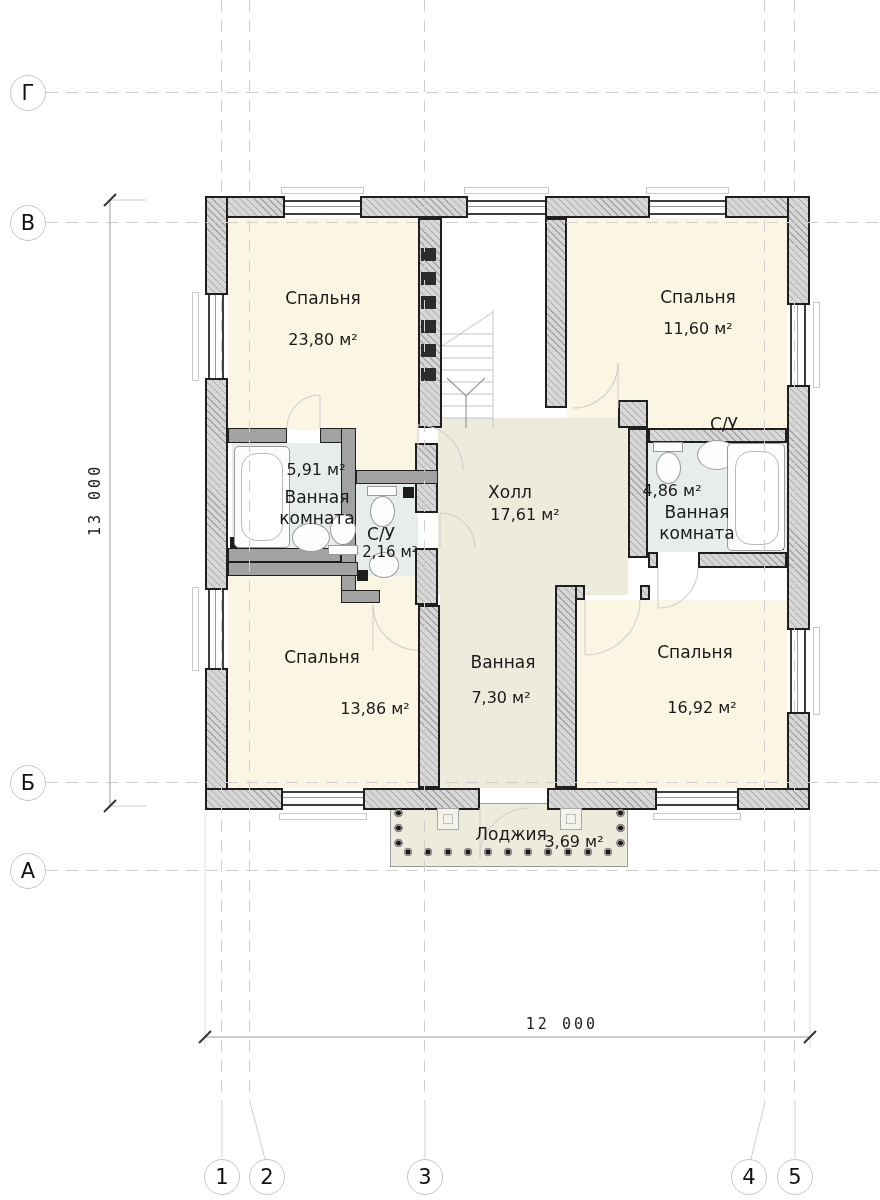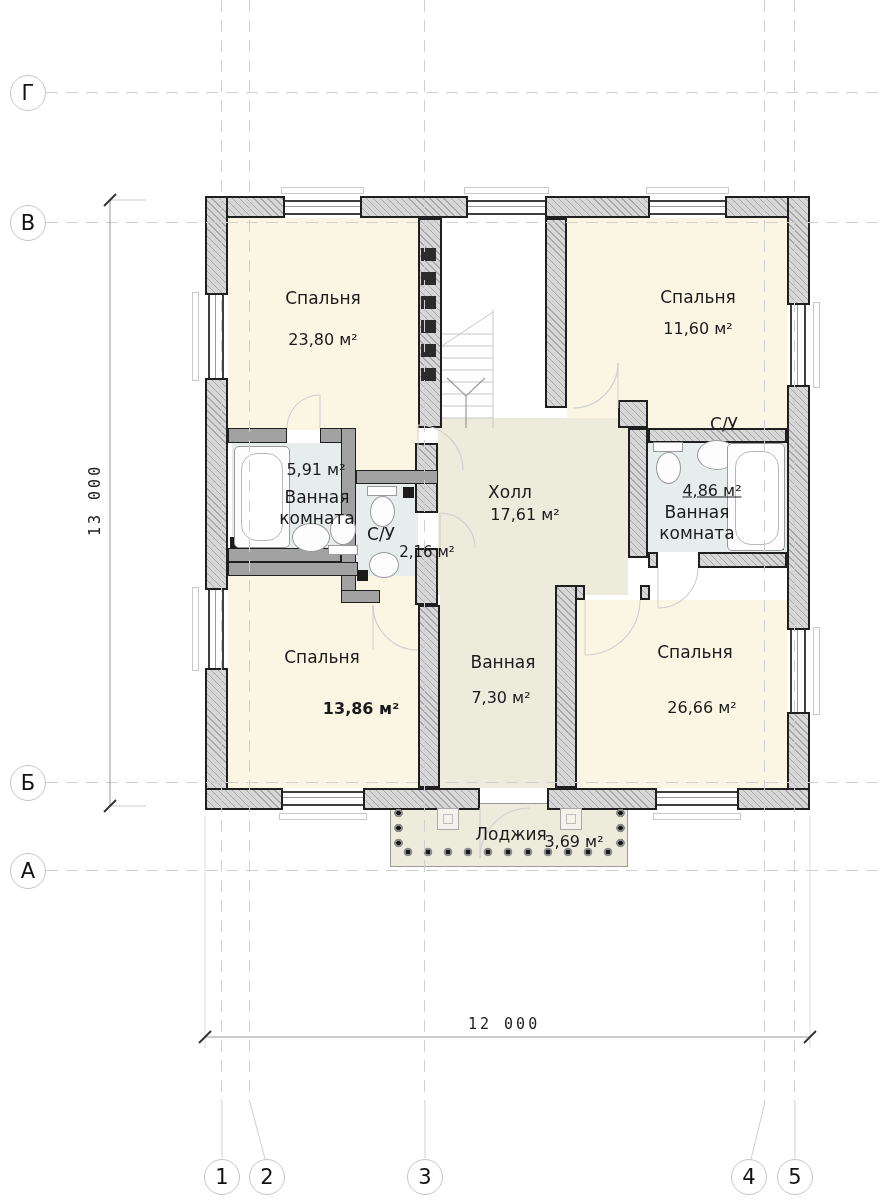--- a/index.html
+++ b/index.html
@@ -41,21 +41,21 @@
   
   .gl-v{width:1px;background-image:repeating-linear-gradient(to bottom,#cfcfcf 0 12px,transparent 12px 20px);z-index:30;}
   .gl-h{height:1px;background-image:repeating-linear-gradient(to right,#cfcfcf 0 12px,transparent 12px 20px);z-index:30;}
   
   .bubble{width:36px;height:36px;border-radius:50%;background:#fff;border:1.2px solid #c5c5c5;
           display:flex;align-items:center;justify-content:center;font-size:21px;color:#111;z-index:60;}
   
   .lbl{position:absolute;transform:translate(-50%,-50%);font-size:17px;white-space:nowrap;
        text-align:center;z-index:50;color:#1a1a1a;}
   .lbl.area{font-size:16px;}
-  .lbl.small{font-size:15px;margin-left:37px;}
+  .lbl.small{font-size:15px;}
   .lbl.wrap{white-space:normal;width:112px;line-height:1.25;}
   .dim-text{position:absolute;font-family:"DejaVu Sans Mono",monospace;font-size:15px;
             letter-spacing:3px;color:#222;z-index:50;}
   .vtext{writing-mode:vertical-rl;transform:rotate(180deg);text-align:center;}
   svg.overlay{position:absolute;left:0;top:0;z-index:40;pointer-events:none;}
   .z10{z-index:10}.z20{z-index:20}
 </style>
 </head>
 <body>
 
@@ -248,35 +248,35 @@
     <span>3</span>
   </div>
 <div class="abs bubble" style="left:731px;top:1159px;">
     <span>4</span>
   </div>
 <div class="abs bubble" style="left:777px;top:1159px;">
     <span>5</span>
   </div>
 
 <div class="dim-text vtext" style="left:86px;top:440px;height:120px;">13 000</div>
-<div class="dim-text" style="left:468px;top:1015px;width:130px;text-align:left;">12 000</div>
+<div class="dim-text" style="left:468px;top:1015px;width:130px;text-align:right;">12 000</div>
 
 <span class="lbl" style="left:323px;top:298px;">Спальня</span>
 <span class="lbl area" style="left:323px;top:339px;">23,80 м²</span>
 <span class="lbl" style="left:698px;top:297px;">Спальня</span>
 <span class="lbl area" style="left:698px;top:328px;">11,60 м²</span>
 <span class="lbl area" style="left:316px;top:469px;">5,91 м²</span>
 <span class="lbl wrap" style="left:317px;top:508px;">Ванная комната</span>
 <span class="lbl" style="left:381px;top:534px;">С/У</span>
 <span class="lbl small" style="left:390px;top:552px;">2,16 м²</span>
 <span class="lbl" style="left:510px;top:492px;">Холл</span>
 <span class="lbl area" style="left:525px;top:514px;">17,61 м²</span>
 <span class="lbl" style="left:724px;top:424px;">С/У</span>
-<span class="lbl area" style="left:712px;top:490px;text-decoration:underline;">4,86 м²</span>
+<span class="lbl area" style="left:672px;top:490px;">4,86 м²</span>
 <span class="lbl wrap" style="left:697px;top:523px;">Ванная комната</span>
 <span class="lbl" style="left:322px;top:657px;">Спальня</span>
-<span class="lbl area" style="left:361px;top:708px;font-weight:bold;">13,86 м²</span>
+<span class="lbl area" style="left:375px;top:708px;">13,86 м²</span>
 <span class="lbl" style="left:503px;top:662px;">Ванная</span>
 <span class="lbl area" style="left:501px;top:697px;">7,30 м²</span>
 <span class="lbl" style="left:695px;top:652px;">Спальня</span>
-<span class="lbl area" style="left:702px;top:707px;">26,66 м²</span>
+<span class="lbl area" style="left:702px;top:707px;">16,92 м²</span>
 <span class="lbl" style="left:511px;top:834px;">Лоджия</span>
 <span class="lbl area" style="left:574px;top:841px;">3,69 м²</span>
 
 </body></html>

